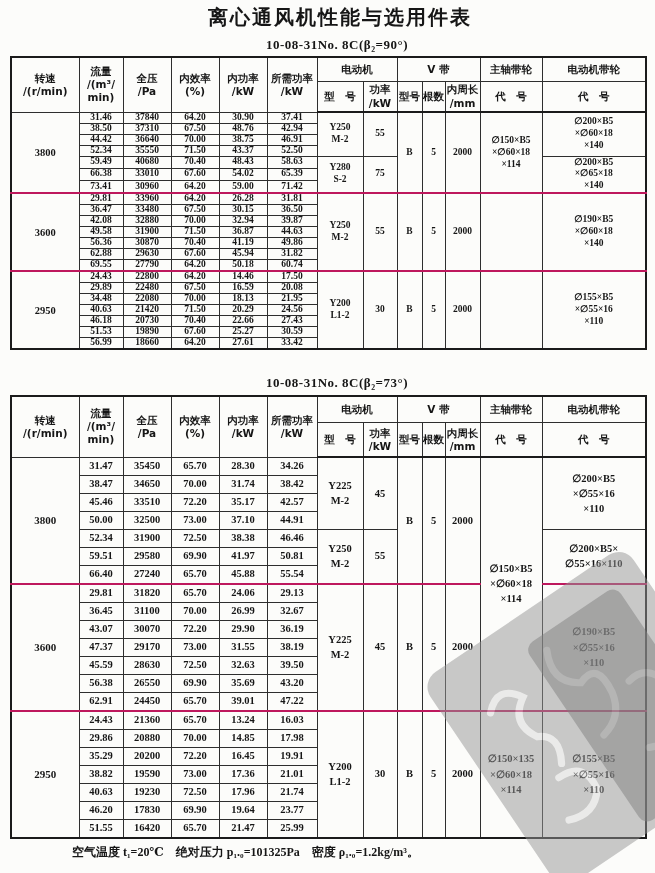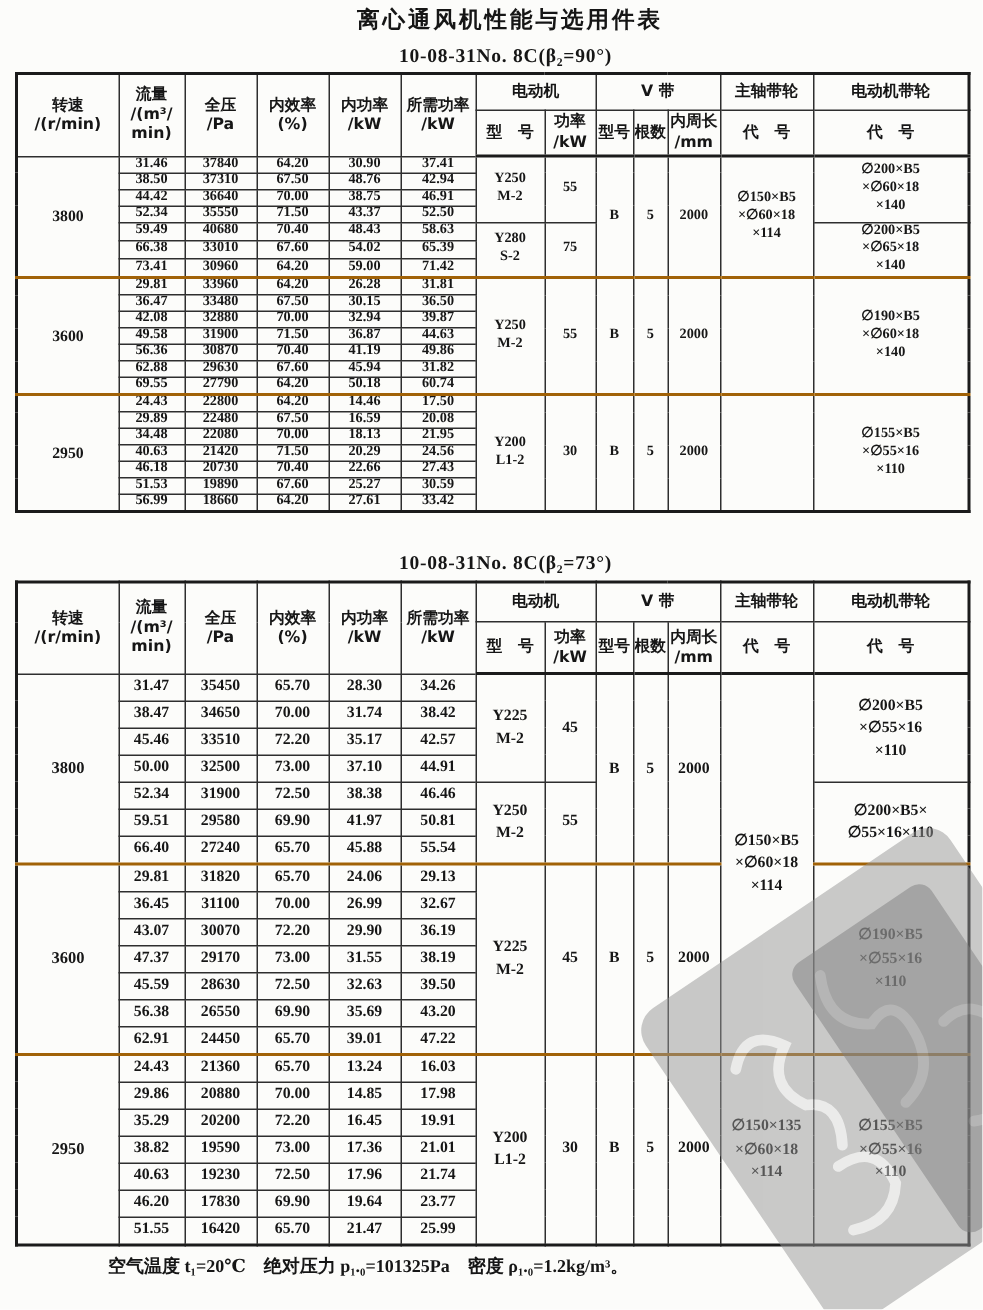--- a/index.html
+++ b/index.html
@@ -8,21 +8,21 @@
     width:655px;height:873px;
     background:#fcfcfa;
     overflow:hidden;
     font-family:"DejaVu Sans","Liberation Sans",sans-serif;
     font-weight:bold;
     color:#161616;
   }
   .page-title{
     margin:4px 0 0 0;
     text-align:center;
-    font-size:15px;
+    font-size:20px;
     letter-spacing:2px;
     padding-left:25px;
   }
   .table-subtitle{
     text-align:center;
     font-size:13px;
     font-family:"Liberation Serif","DejaVu Serif",serif;
     letter-spacing:0.5px;
     padding-left:19px;
   }
@@ -36,21 +36,21 @@
     border:2px solid #1b1b1b;
   }
   th,td{
     border:1px solid #2e2e2e;
     padding:0;
     text-align:center;
     vertical-align:middle;
     overflow:hidden;
   }
   thead tr:last-child th{border-bottom:2px solid #1b1b1b;}
-  .gs td{border-top:2px solid #a16207;}
+  .gs td{border-top:2px solid #be185d;}
   th{font-size:10.5px;line-height:1.25;font-weight:bold;}
   .num, .table-subtitle{font-weight:bold;}
   .num{font-family:"Liberation Serif","DejaVu Serif",serif;}
   td div, th div{line-height:1.25;}
   
   .t1 thead tr:nth-child(1) th{height:23px;}
   .t1 thead tr:nth-child(2) th{height:29px;}
   .t1 td{height:10px;font-size:9.5px;line-height:1.05;}
   .t1 td div{line-height:1.25;}
   .t1 .speed{font-size:10.5px;}

